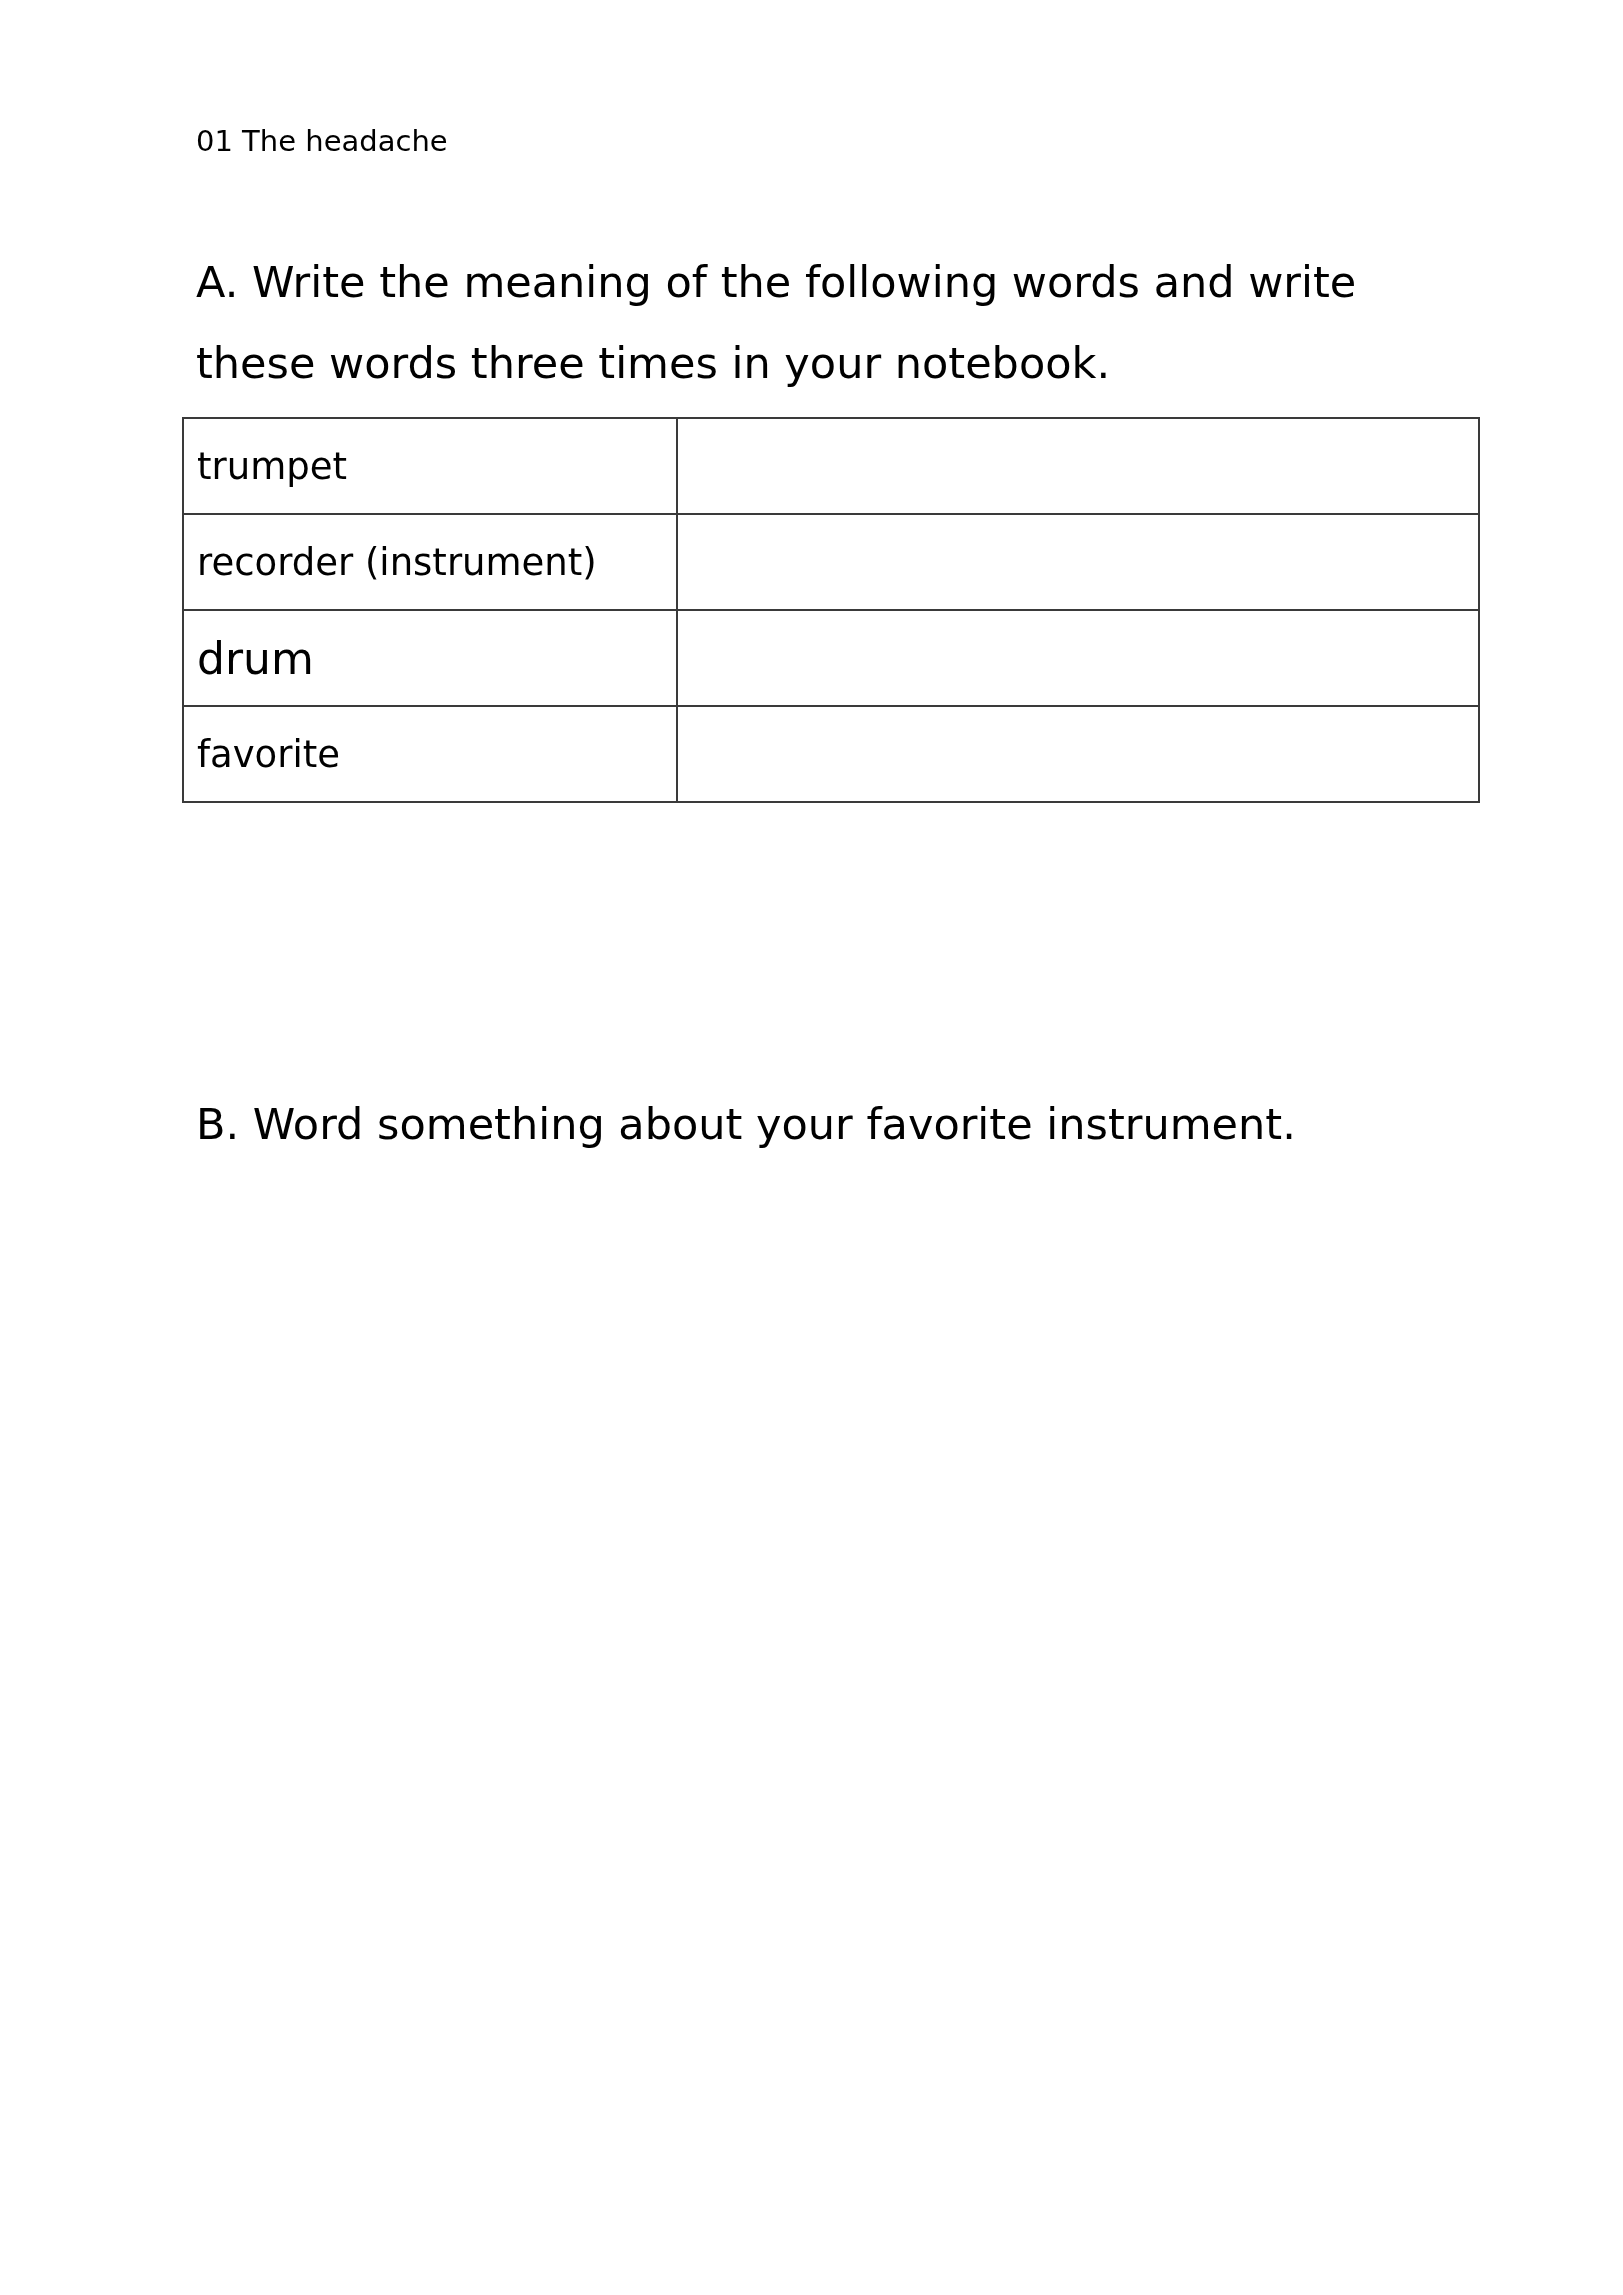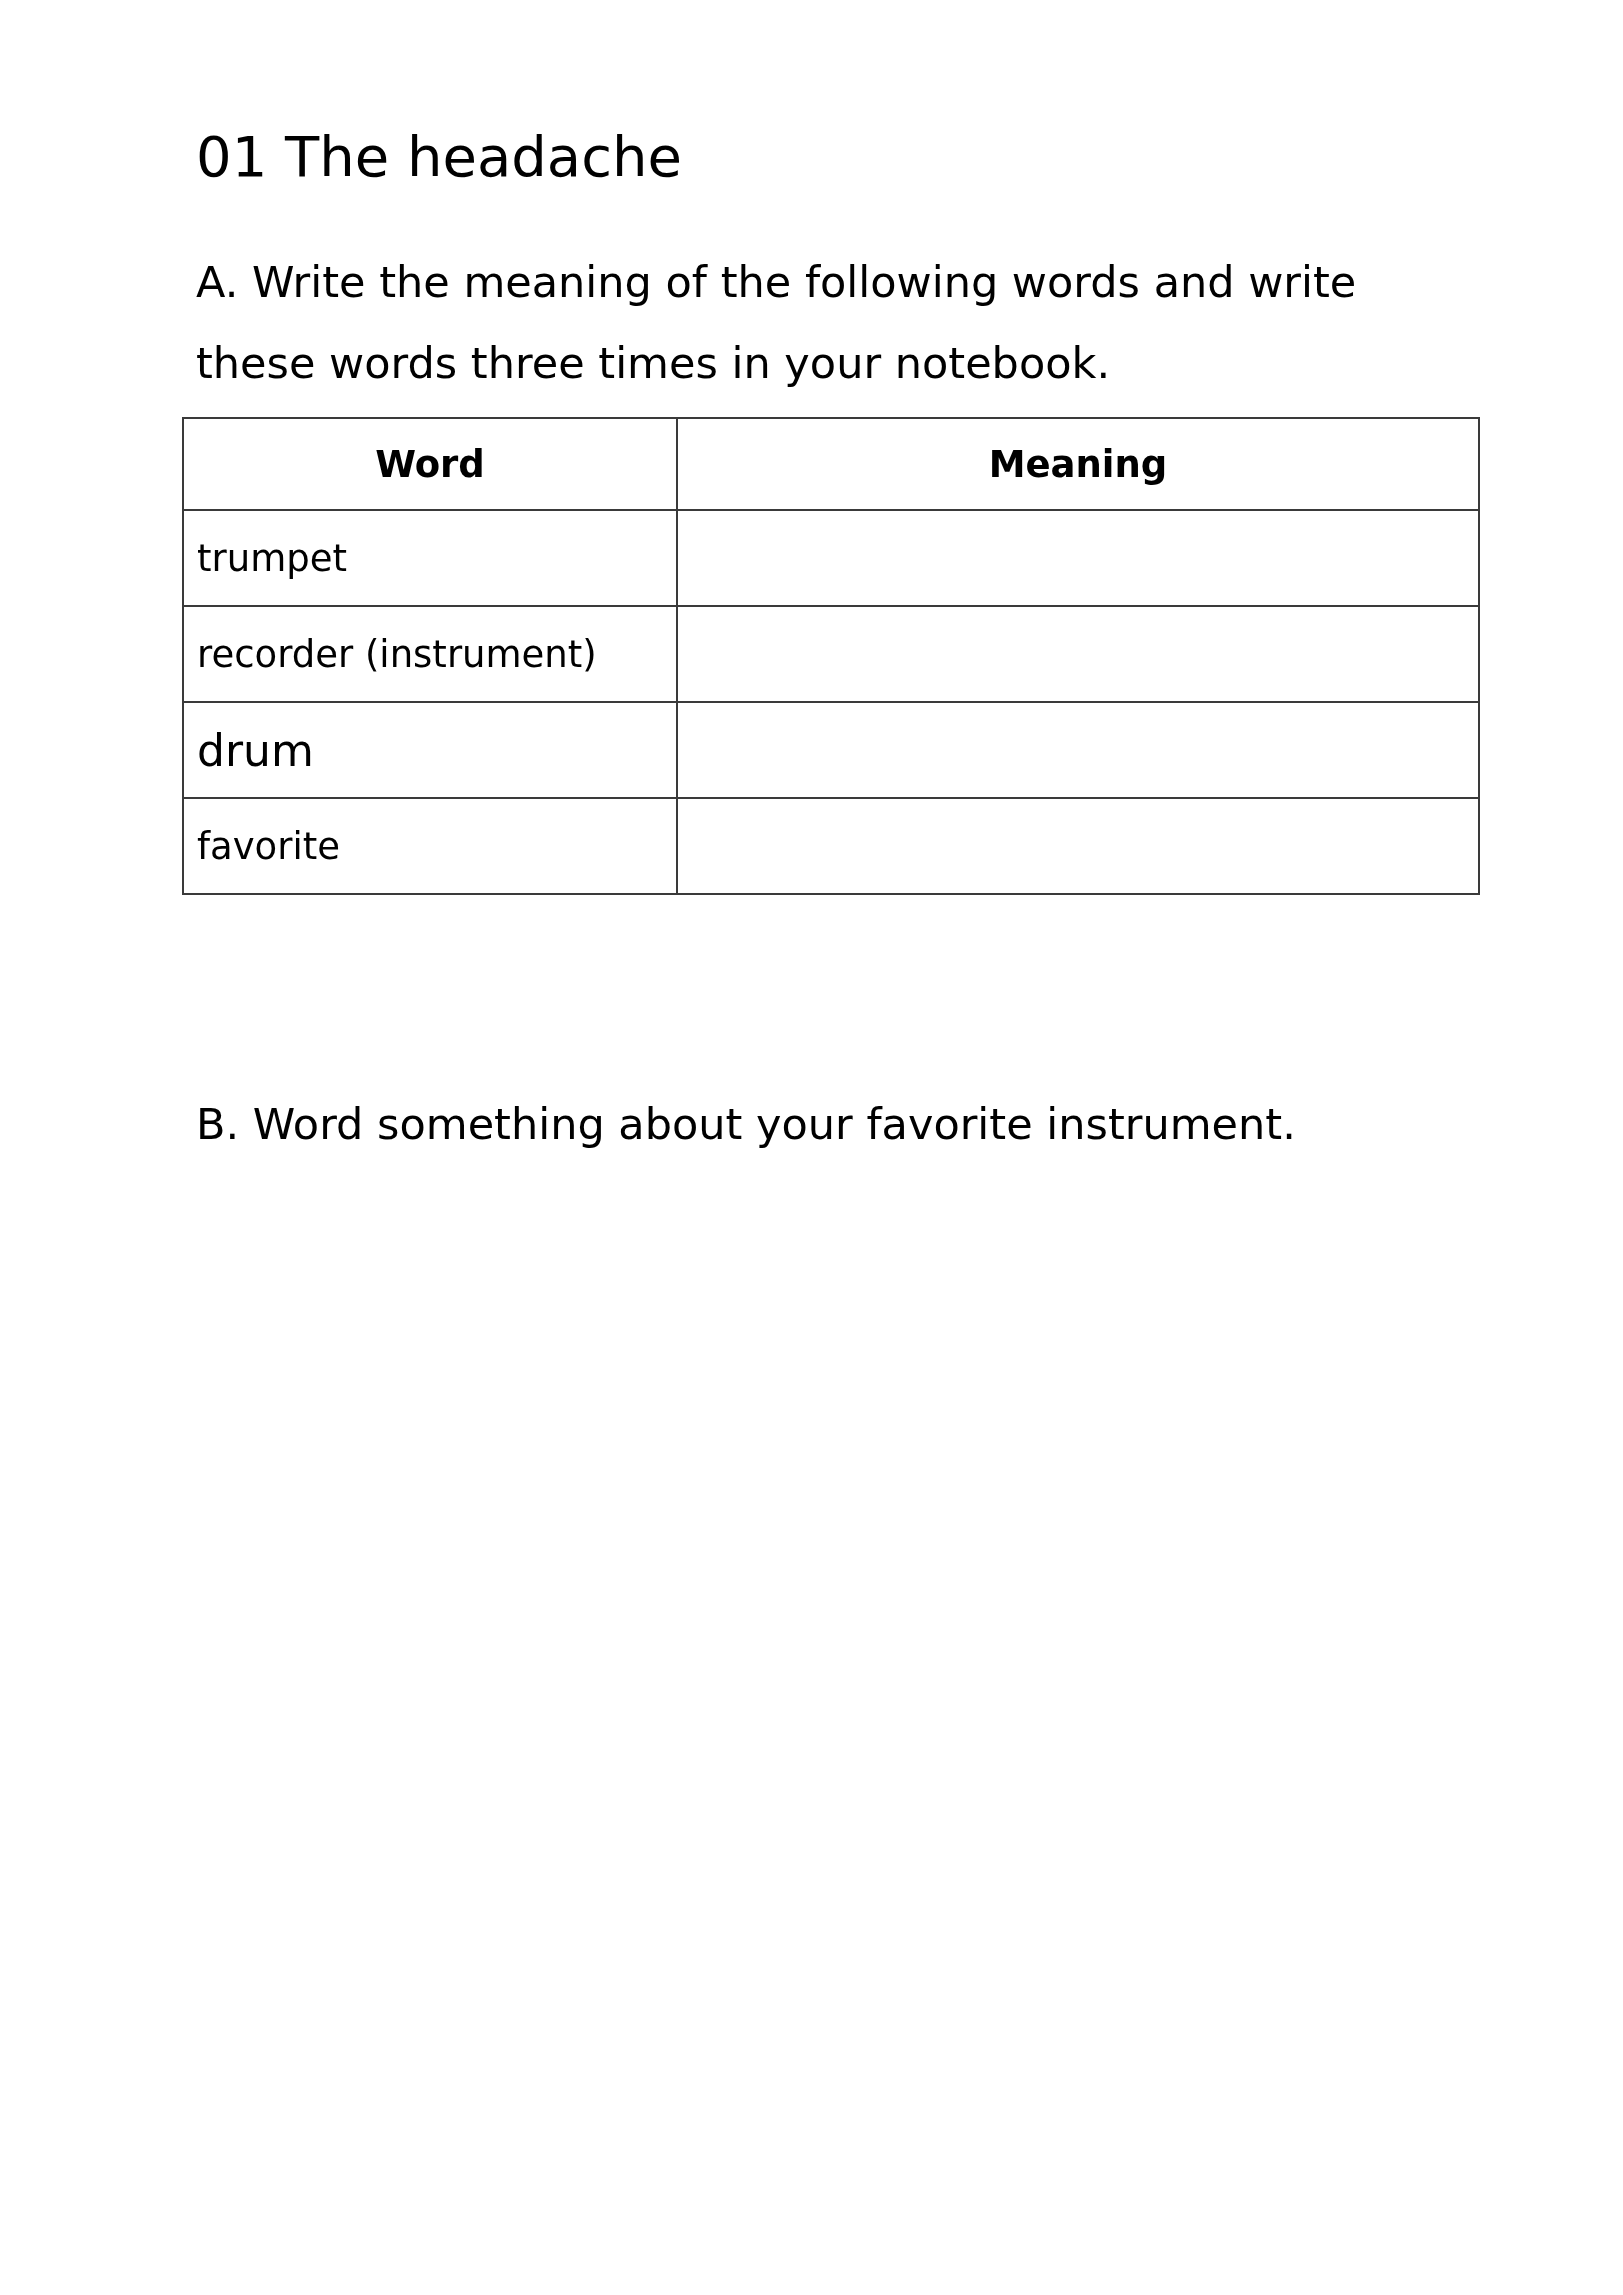--- a/index.html
+++ b/index.html
@@ -1,17 +1,17 @@
 <!DOCTYPE html>
 <html style="font-size:10.5px"><head>
   <meta charset="utf-8">
   <style>
     html, body { margin: 0; padding: 0; background: #ffffff; }
     body { width: 1623px; height: 2295px; position: relative; color: #000; font-family: "DejaVu Sans", sans-serif; }
-    .title { position: absolute; left: 196px; top: 124px; font-size: 56px; letter-spacing: 0px; }
+    .title { position: absolute; left: 196px; top: 124px; font-size: 29px; letter-spacing: 0px; }
     .instr-a { position: absolute; left: 196px; top: 242px; width: 1283px; font-size: 43px; line-height: 81px; }
     table.vocab { position: absolute; left: 182px; top: 417px; width: 1298px; border-collapse: collapse; table-layout: fixed; }
     table.vocab td, table.vocab th { border: 2px solid #3a3a3a; padding: 0 13px; font-size: 37px; vertical-align: middle; }
     table.vocab th { font-weight: bold; text-align: center; height: 90px; }
     table.vocab td { height: 94px; text-align: left; margin-left: 16px; }
     .col-word { width: 494px; }
     .big { font-size: 44px !important; }
     .instr-b { position: absolute; left: 196px; top: 1099px; font-size: 43px; }
   </style>
 </head>
@@ -21,24 +21,20 @@
   <div class="title">01 The headache</div>
 
   <div class="instr-a">A. Write the meaning of the following words and write these words three times in your notebook.</div>
 
   <table class="vocab">
     <colgroup>
       <col class="col-word">
       <col>
     </colgroup>
     <tbody>
-        <tr>
-      <th>Word</th>
-      <th>Meaning</th>
-    </tr>
     <tr>
       <td>trumpet</td>
       <td></td>
     </tr>
     <tr>
       <td>recorder (instrument)</td>
       <td></td>
     </tr>
     <tr>
       <td class="big">drum</td>

